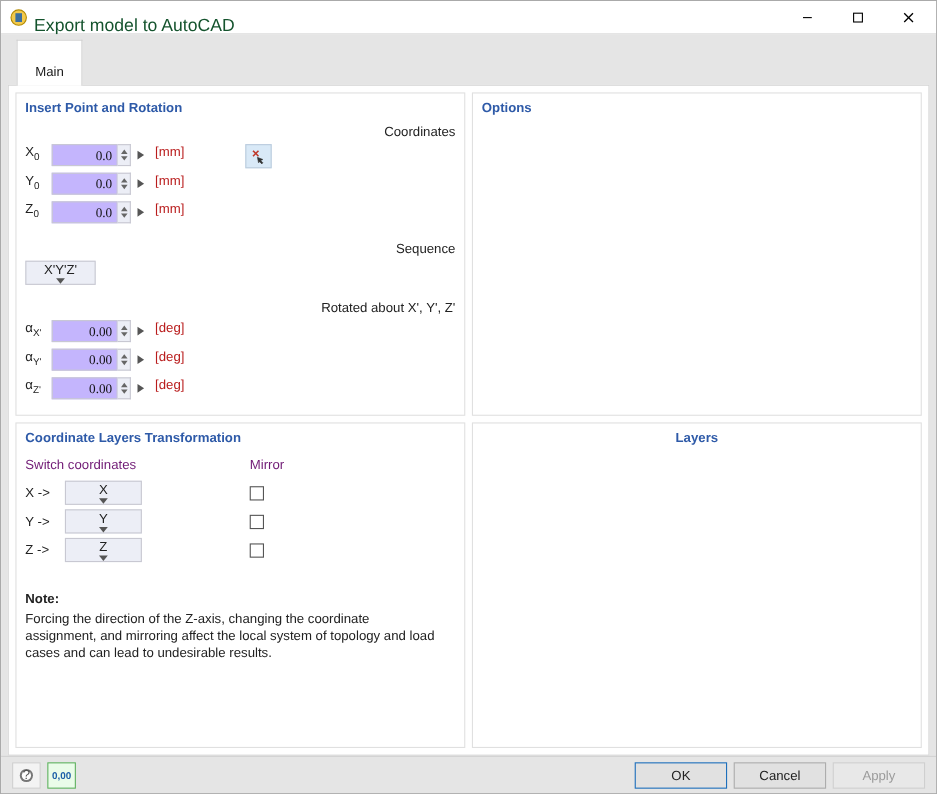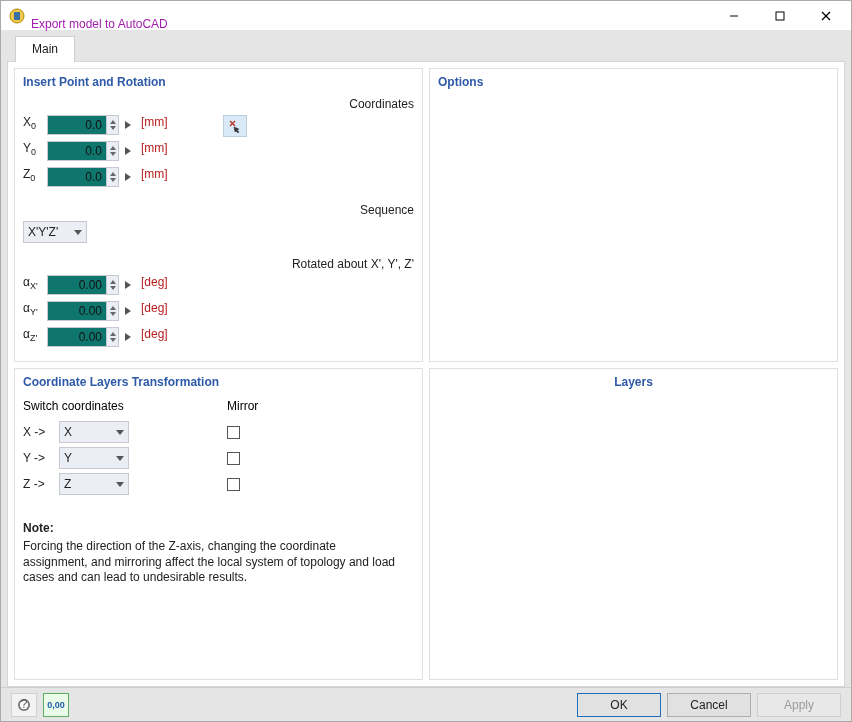--- a/index.html
+++ b/index.html
@@ -2,52 +2,52 @@
 <html><head>
 <meta charset="utf-8">
 <style>
   * { box-sizing: border-box; margin: 0; padding: 0; font-family: "Segoe UI", Arial, sans-serif; font-size: 12px; color: #222; }
   html, body { width: 852px; height: 722px; overflow: hidden; }
   body { background: #fff; border: 1px solid #aaa; display: flex; flex-direction: column; }
 
   
   .titlebar { height: 30px; display: flex; align-items: center; padding: 0 2px 0 8px; background: #fff; border-bottom: 1px solid #e5e5e5; }
   .titlebar .icon { width: 16px; height: 16px; margin-right: 6px; }
-  .titlebar .title { flex: 1; font-size: 12px; color: #a21caf; margin-top: 16px; }
+  .titlebar .title { flex: 1; font-size: 16px; color: #14532d; margin-top: 16px; }
   .winbtn { width: 46px; height: 30px; display: flex; align-items: center; justify-content: center; color: #000; }
   .winbtn svg { width: 10px; height: 10px; }
 
   
   .client { background: #e5e5e5; padding: 4px 6px 0 6px; flex: 1; display: flex; flex-direction: column; }
   .tabstrip { display: flex; padding-left: 8px; }
-  .tab { padding: 5px 16px 6px 16px; background: #f7f7f7; border: 1px solid #d6d6d6; border-bottom: none; margin-right: 2px; color: #1a1a1a; }
+  .tab { padding: 21px 16px 6px 16px; background: #f7f7f7; border: 1px solid #d6d6d6; border-bottom: none; margin-right: 2px; color: #1a1a1a; }
   .tab.active { background: #fff; border-color: #cfcfcf; position: relative; top: 1px; }
   .tabpage { background: #fff; border: 1px solid #d6d6d6; flex: 1; display: grid; grid-template-columns: 1fr 1fr; grid-template-rows: auto 1fr; padding: 6px; gap: 6px; }
 
   .panel { border: 1px solid #e0e0e0; background: #fff; padding: 6px 8px 8px 8px; }
   .panel-title { color: #2e5aa8; font-weight: 600; font-size: 12px; margin-bottom: 8px; }
   .section-label { color: #222; margin: 4px 0 4px 0; text-align: right; }
 
   
   .coord-row { display: flex; align-items: flex-start; height: 24px; margin-bottom: 2px; }
   .coord-row .lab { width: 24px; color: #222; font-size: 12px; }
   .coord-row .lab sub { font-size: 9px; }
   .spinbox { display: flex; align-items: center; }
-  .spinbox input { width: 60px; height: 20px; text-align: right; padding-right: 4px; border: 1px solid #c8c8d2; background: #0f766e; color: #111; }
+  .spinbox input { width: 60px; height: 20px; text-align: right; padding-right: 4px; border: 1px solid #c8c8d2; background: #c4b5fd; color: #111; font-family: Liberation Serif, serif; }
   .spin { width: 12px; height: 20px; display: flex; flex-direction: column; justify-content: center; align-items: center; border: 1px solid #c8c8d2; border-left: none; background: #eceef6; }
   .spin .up, .spin .down { width: 0; height: 0; border-left: 3px solid transparent; border-right: 3px solid transparent; }
   .spin .up { border-bottom: 4px solid #666; margin-bottom: 2px; }
   .spin .down { border-top: 4px solid #666; }
   .stepbtn { width: 14px; height: 20px; margin-left: 2px; display: flex; align-items: center; justify-content: center; border: 1px solid transparent; }
   .stepbtn .tri { width: 0; height: 0; border-top: 4px solid transparent; border-bottom: 4px solid transparent; border-left: 6px solid #555; }
   .unit { margin-left: 6px; color: #b91c1c; }
 
   .pickbtn { width: 24px; height: 22px; border: 1px solid #bcd; background: #d9e9f7; display: flex; align-items: center; justify-content: center; margin-left: 55px; }
 
-  .dropdown { display: flex; align-items: center; height: 22px; width: 64px; background: #eceef6; border: 1px solid #c8c8d2; padding: 0 4px; justify-content: space-between; }
+  .dropdown { display: flex; align-items: center; height: 22px; width: 64px; background: #eceef6; border: 1px solid #c8c8d2; padding: 0 4px; justify-content: space-between; flex-direction: column; }
   .dropdown.wide { width: 70px; }
   .dropdown .dval { font-size: 12px; }
   .chev { width: 0; height: 0; border-left: 4px solid transparent; border-right: 4px solid transparent; border-top: 5px solid #555; }
   .mirror-box { width: 13px; height: 13px; border: 1px solid #555; background: #fff; }
 
   .note-title { font-weight: 600; margin-top: 26px; margin-bottom: 4px; color:#222;}
   .note-text { color: #222; line-height: 1.3; max-width: 380px; }
 
   
   .footer { height: 34px; background: #e5e5e5; border-top: 1px solid #cfcfcf; display: flex; align-items: center; padding: 0 10px; gap: 6px; }
@@ -58,21 +58,21 @@
   .dlgbtn.disabled { color: #9b9b9b; background: #e8e8e8; border-color: #cfcfcf; }
 
   
   #panel-insert { grid-column: 1; grid-row: 1; }
   #panel-options { grid-column: 2; grid-row: 1; }
   #panel-cst { grid-column: 1; grid-row: 2; }
   #panel-layers { grid-column: 2; grid-row: 2; text-align: center; }
 
   .rel { position: relative; }
   .switch-grid { display: grid; grid-template-columns: 36px 72px 96px auto; align-items: center; row-gap: 4px; }
-  .switch-header { font-size: 12px; color:#000000; margin-top:2px; margin-bottom:4px;}
+  .switch-header { font-size: 12px; color:#701a75; margin-top:2px; margin-bottom:4px;}
 </style>
 </head>
 <body>
 
 <div class="titlebar">
   <span class="icon">
     <svg viewBox="0 0 16 16">
         <circle cx="8" cy="8" r="7" fill="#f2c94c" stroke="#b28a00"></circle>
         <rect x="5" y="4" width="6" height="8" fill="#3b6fa0"></rect>
       </svg>

